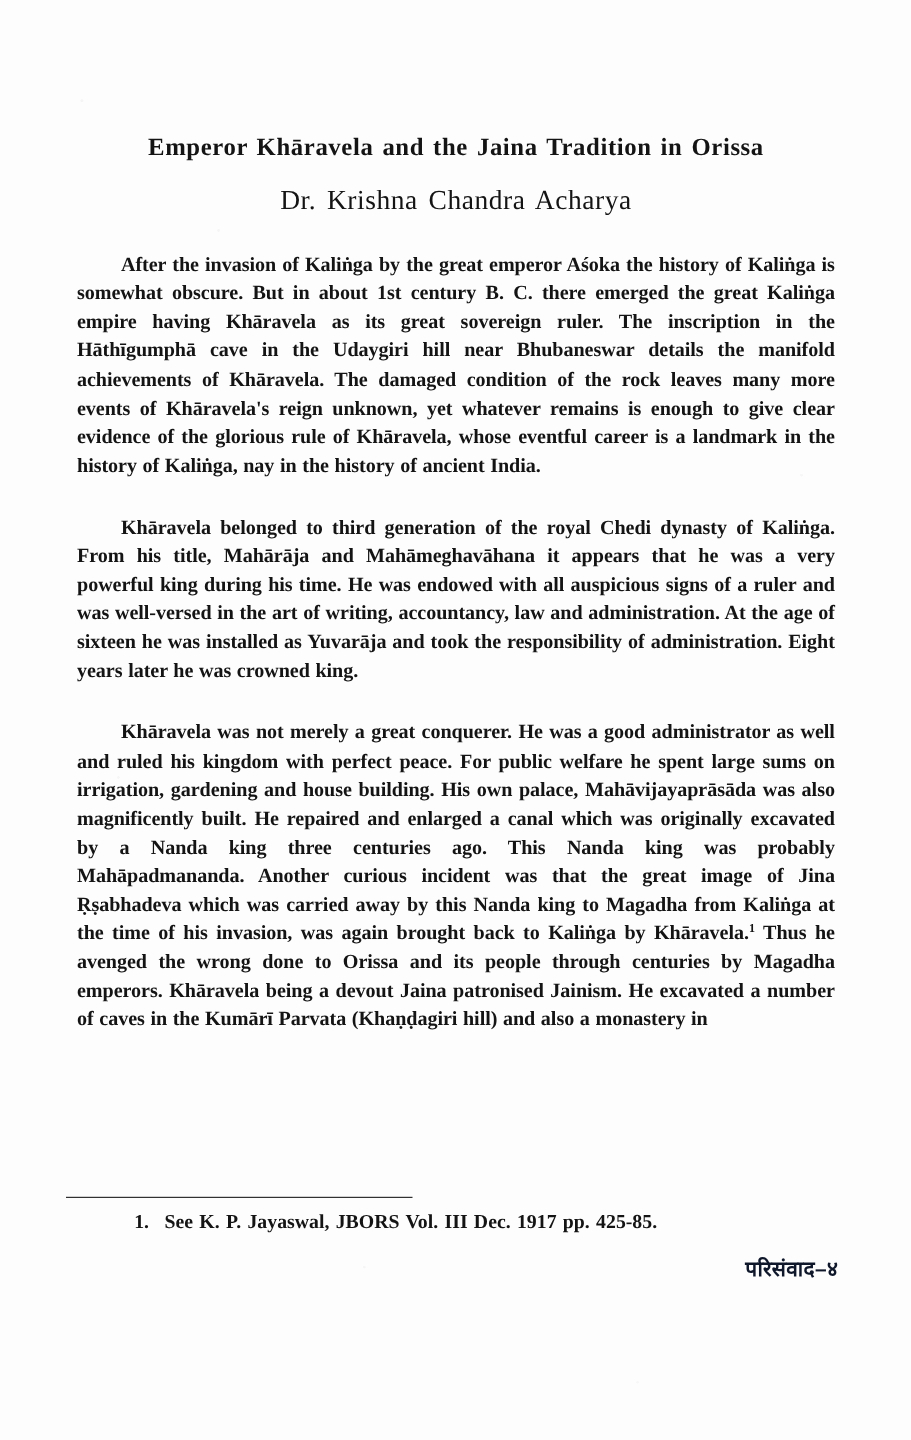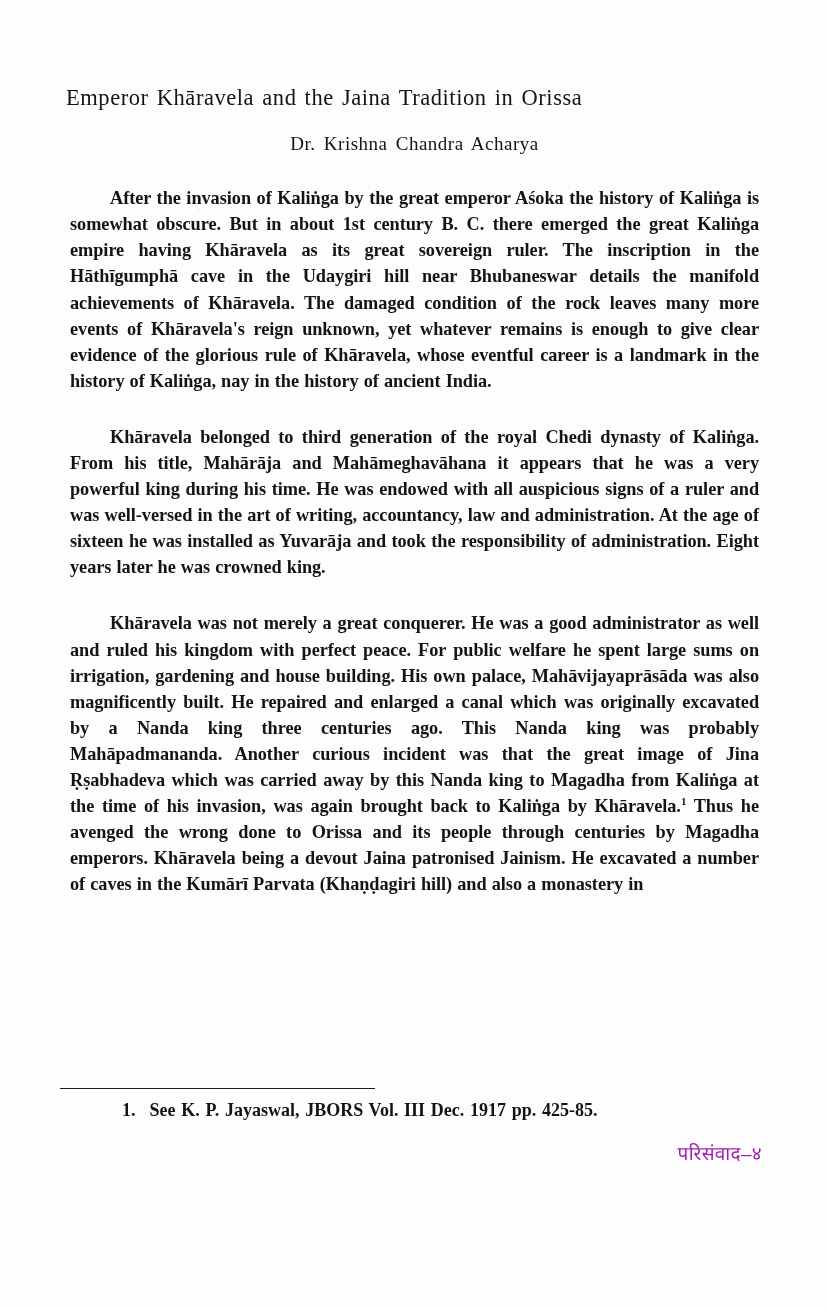--- a/index.html
+++ b/index.html
@@ -48,33 +48,33 @@
   
   #article {
     position: absolute;
     left: 66px;
     top: 0;
     width: 697px;
   }
 
   .doc-title {
     margin: 0;
-    padding-top: 84px;
+    padding-top: 120px;
     font-size: 22.5px;
-    font-weight: 400;
+    font-weight: 700;
     letter-spacing: .55px;
-    text-align: left;
+    text-align: center;
     line-height: 1.25;
     word-spacing: 2px;
   }
 
   .doc-author {
     margin: 0;
     padding-top: 21px;
-    font-size: 19px;
+    font-size: 25px;
     font-weight: 400;
     letter-spacing: .5px;
     text-align: center;
     word-spacing: 3px;
   }
 
   .body-para {
     margin: 4px;
     font-size: 18.3px;
     line-height: 26.1px;
@@ -124,23 +124,23 @@
   }
   .footnote-num { padding-right: 14px; }
 
   
   #page-marker {
     position: absolute;
     right: 66px;
     top: 1140px;
     font-family: "Liberation Sans", "DejaVu Sans", sans-serif;
     font-size: 19px;
-    font-weight: 400;
+    font-weight: 700;
     letter-spacing: .3px;
-    color: #a21caf;
+    color: #0f172a;
   }
 
   
   #viewer-footer {
     position: absolute;
     left: 0;
     top: 1340px;
     width: 828px;
     height: 22px;
     font-family: "Liberation Sans", "DejaVu Sans", sans-serif;

